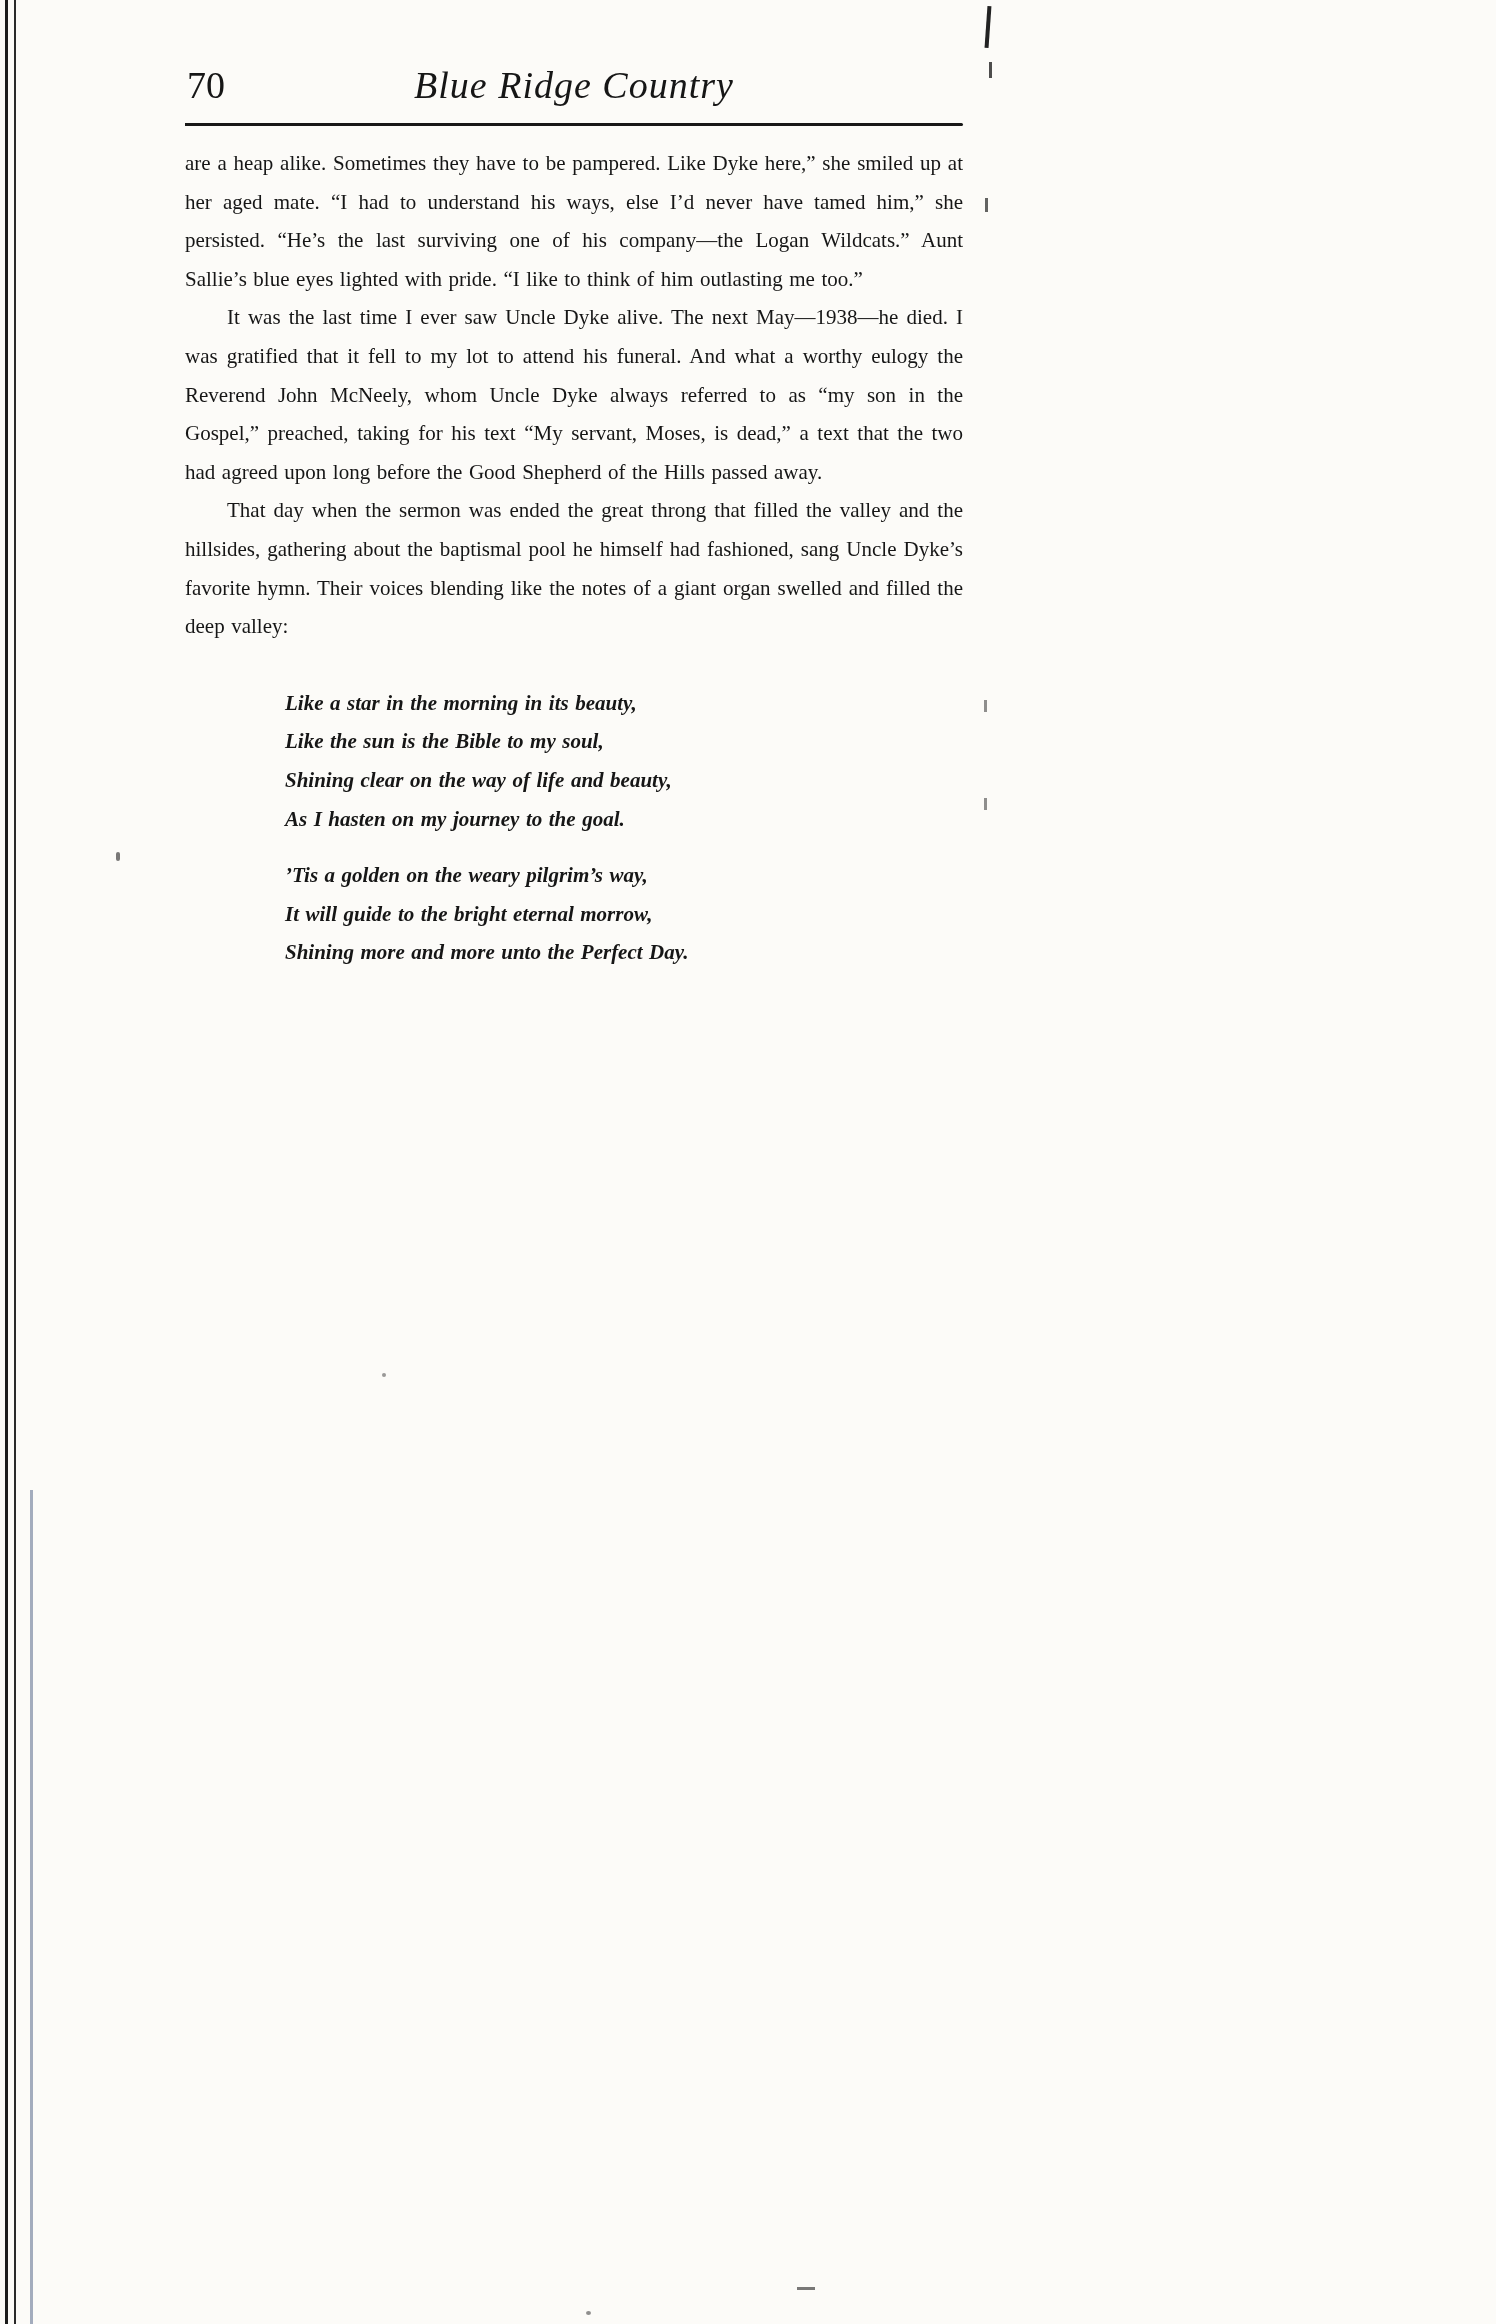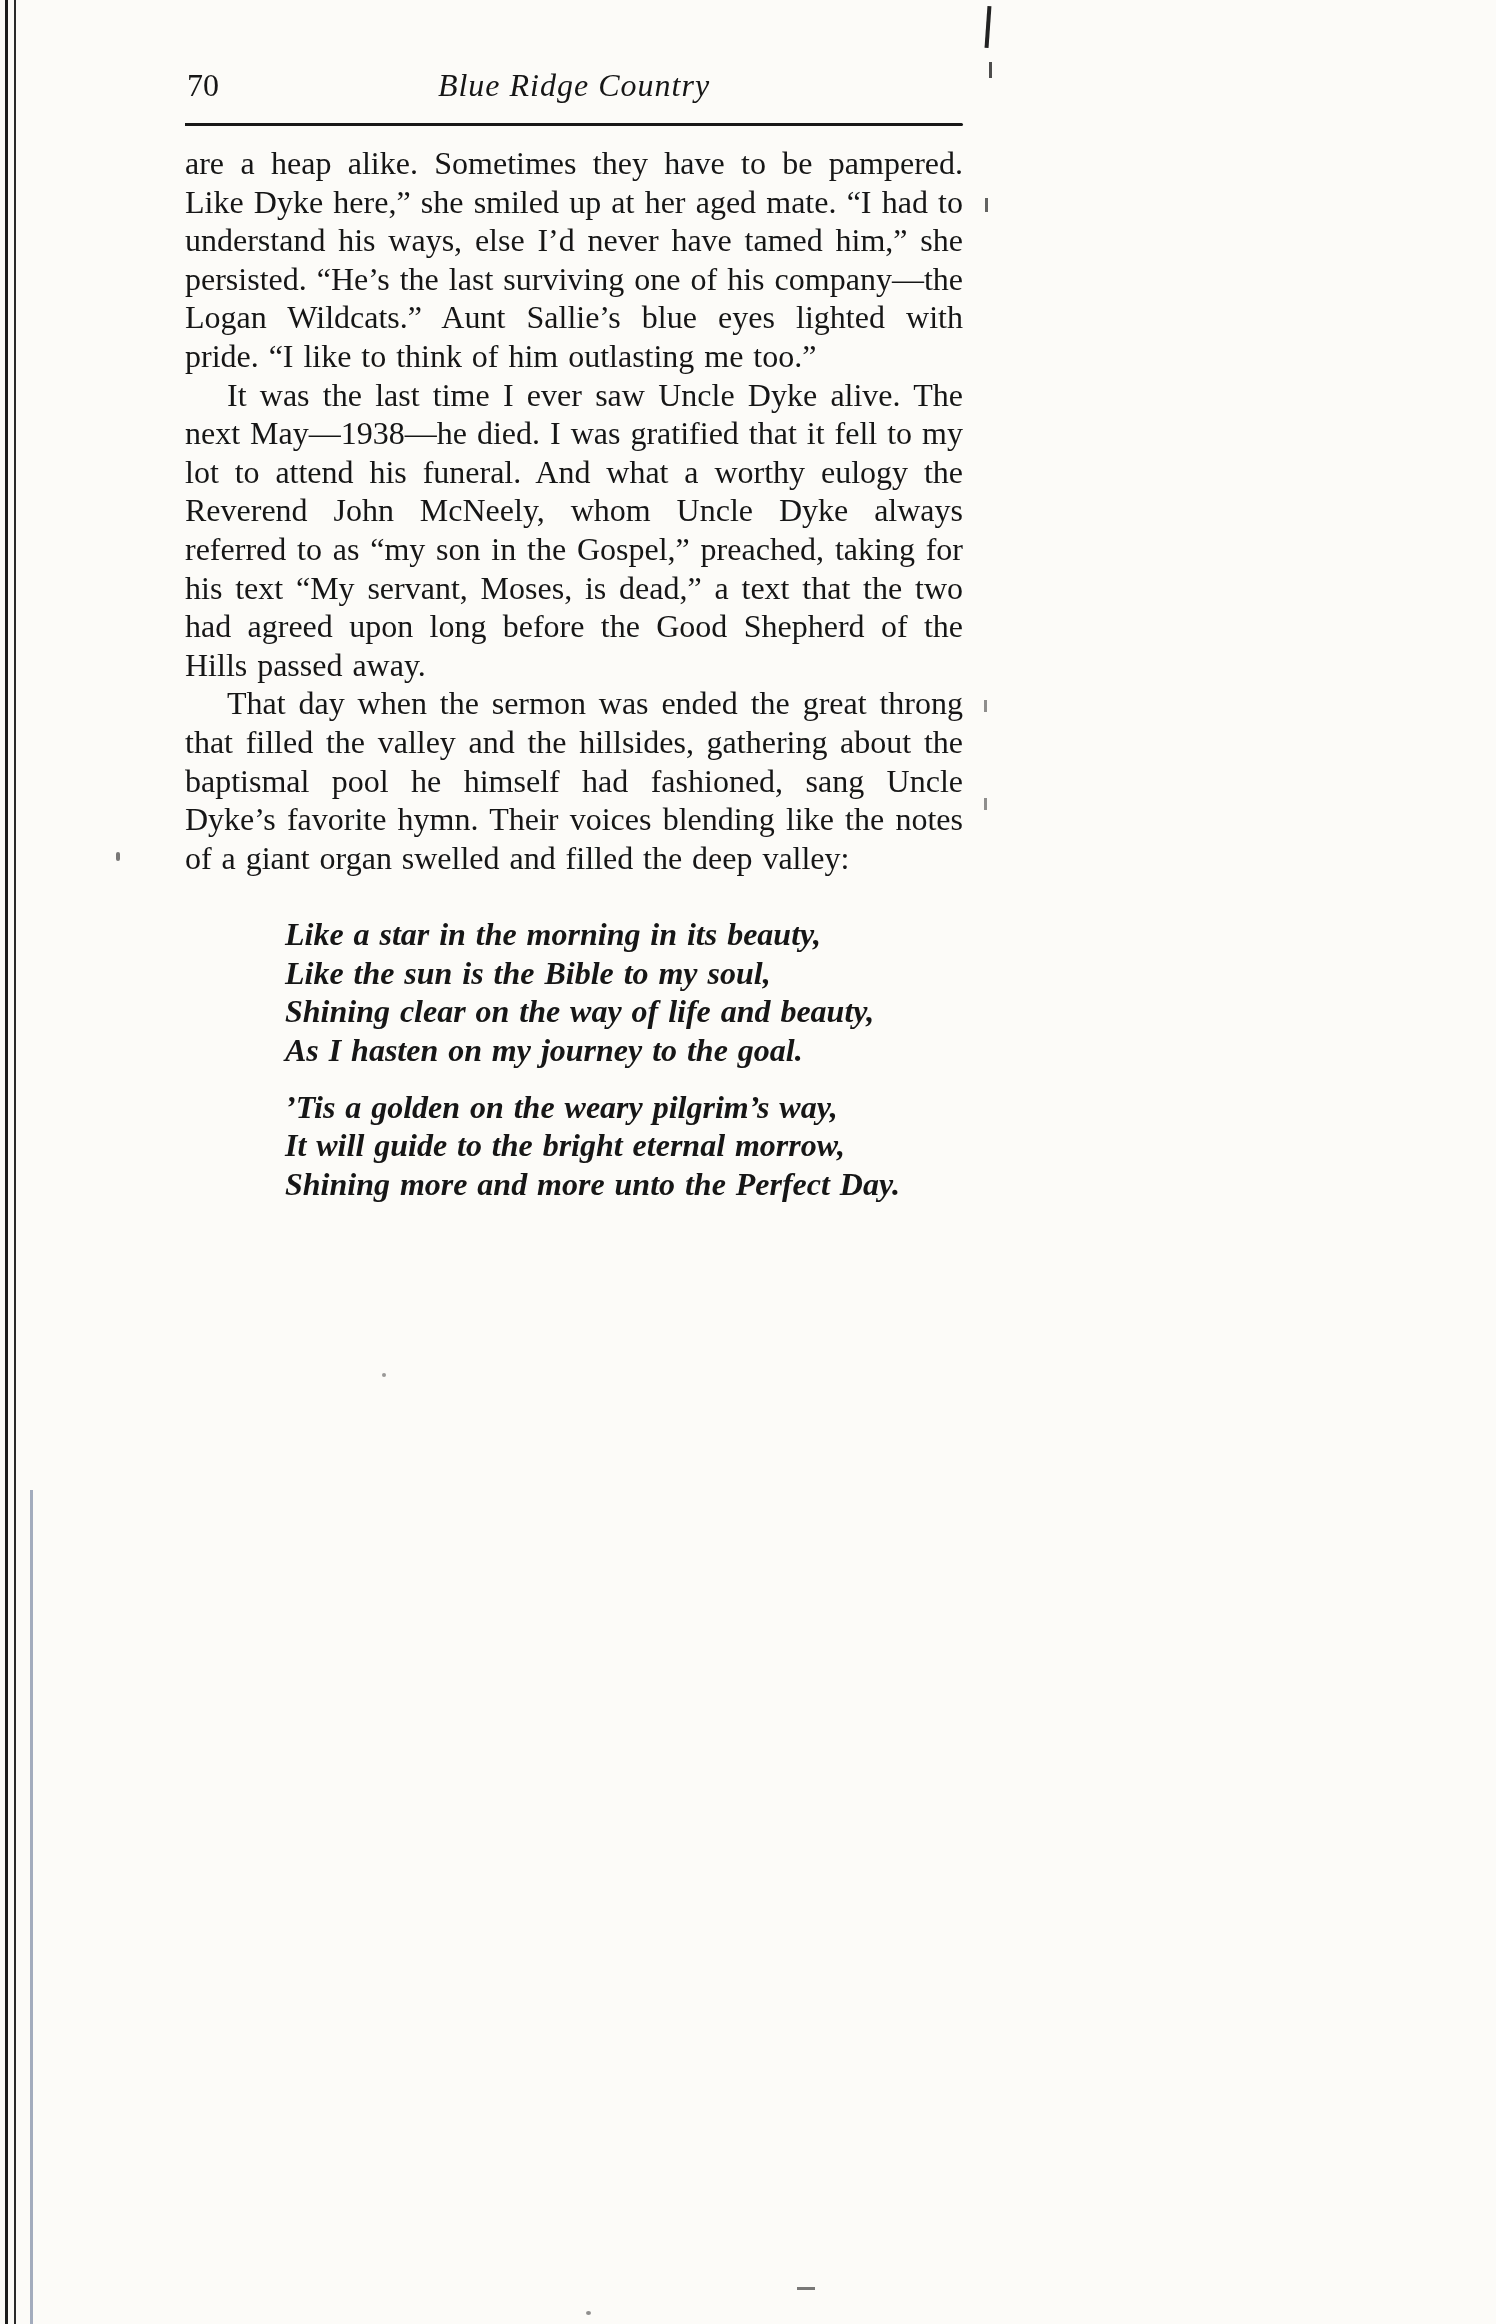--- a/index.html
+++ b/index.html
@@ -51,21 +51,21 @@
   .content {
     position: absolute;
     left: 185px;
     top: 64px;
     width: 778px;
   }
 
   header.running-head {
     position: relative;
     height: 44px;
-    font-size: 32px;
+    font-size: 38px;
     line-height: 42px;
   }
   .page-num {
     position: absolute;
     left: 2px;
     top: 0;
   }
   .running-title {
     display: block;
     text-align: center;
@@ -74,21 +74,21 @@
   }
   .head-rule {
     margin-top: 15px;
     height: 3px;
     background: #181818;
     border-radius: 0 2px 2px 0;
   }
 
   .text-block {
     margin-top: 18px;
-    font-size: 32px;
+    font-size: 21px;
     line-height: 38.6px;
     text-align: justify;
     word-spacing: 0.06em;
   }
   .text-block p {
     margin: 0;
   }
   .text-block p.indent {
     text-indent: 42px;
   }

